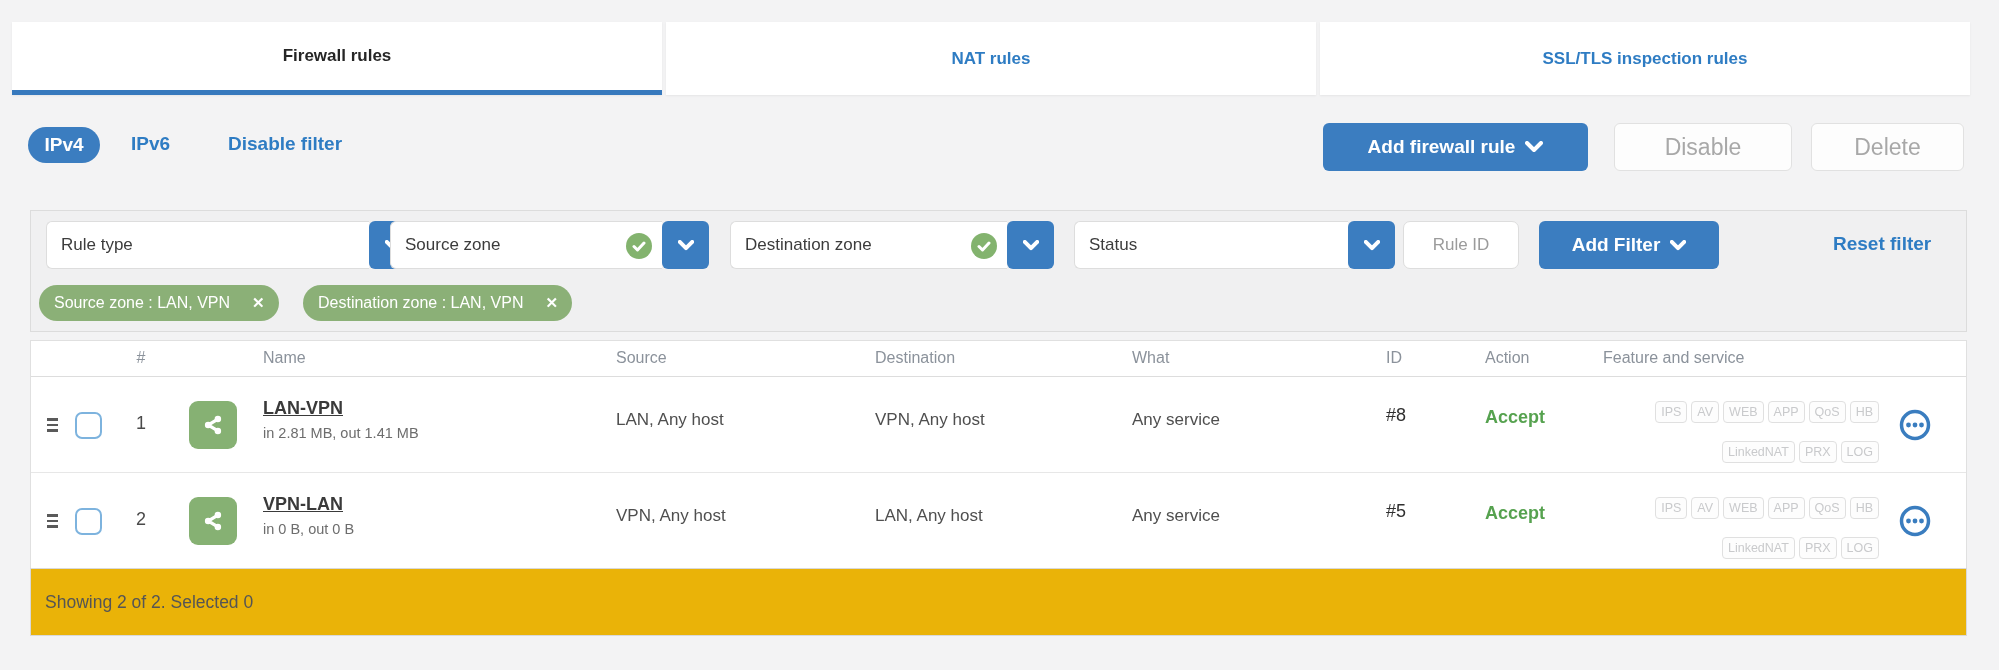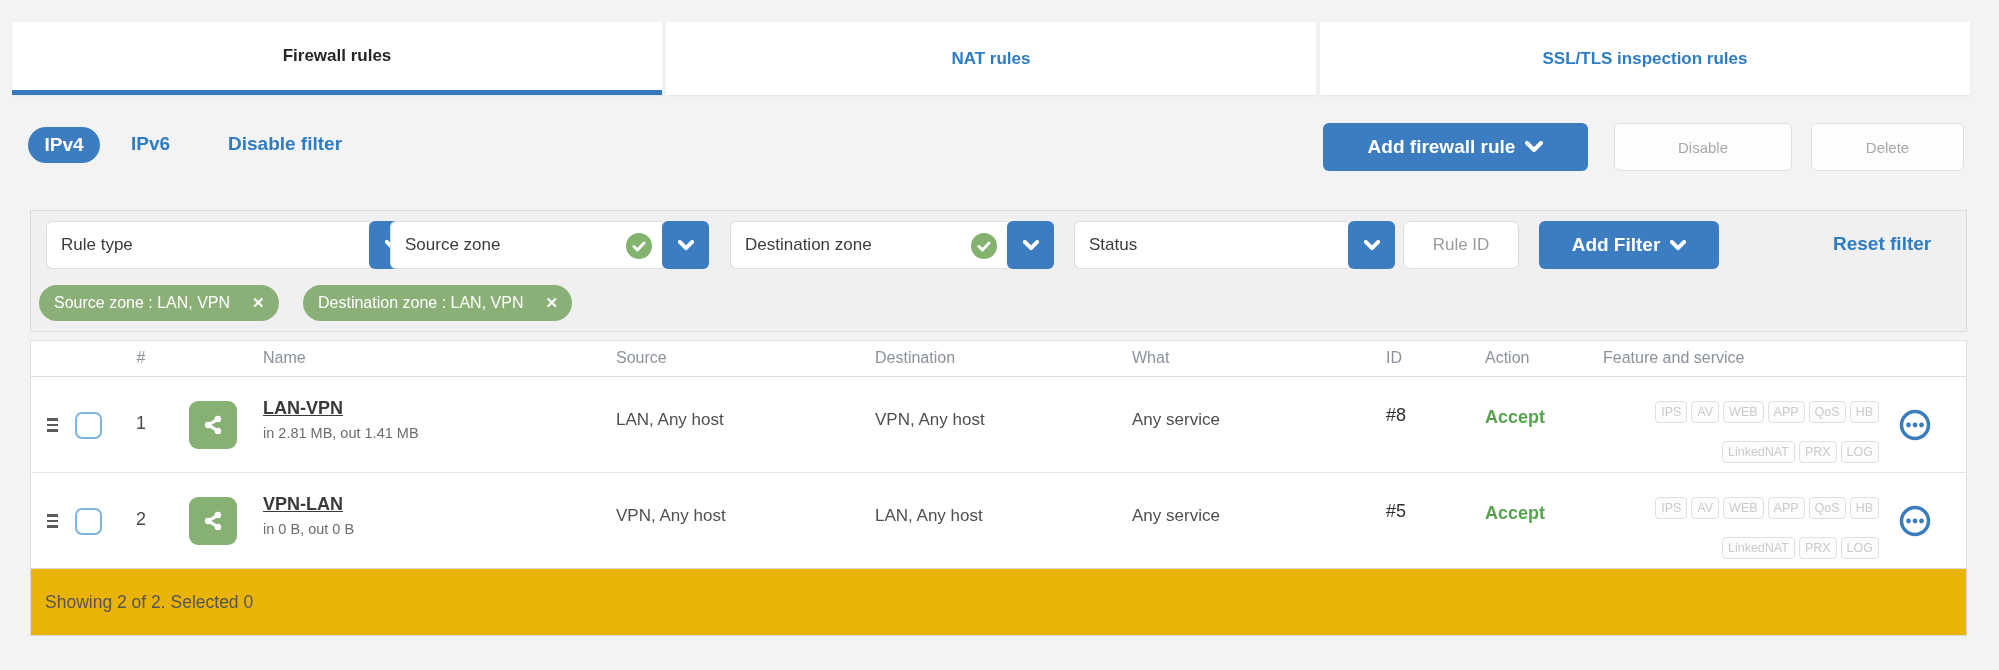--- a/index.html
+++ b/index.html
@@ -35,21 +35,21 @@
   .btn-primary {
     position:absolute; top:8px; height:48px; background:#3b7dc0; color:#fff;
     border:none; border-radius:6px; font-family:inherit;
     font-size:19px; font-weight:bold; cursor:pointer;
     display:flex; align-items:center; justify-content:center; gap:10px;
   }
   .btn-add-rule { left:1323px; width:265px; }
   .btn-ghost {
     position:absolute; top:8px; height:48px; background:#fdfdfd; color:#a8a8a8;
     border:1px solid #e1e1e1; border-radius:6px; font-family:inherit;
-    font-size:15px; cursor:default;
+    font-size:23px; cursor:default;
     display:flex; align-items:center; justify-content:center;
   }
   .btn-disable { left:1614px; width:178px; }
   .btn-delete { left:1811px; width:153px; }
   
   .filter-panel {
     position:absolute; left:30px; top:210px; width:1937px; height:122px;
     background:#f0f0f1; border:1px solid #dcdcdc;
   }
   .dropdown { position:absolute; top:10px; height:48px; display:flex; cursor:pointer; }

